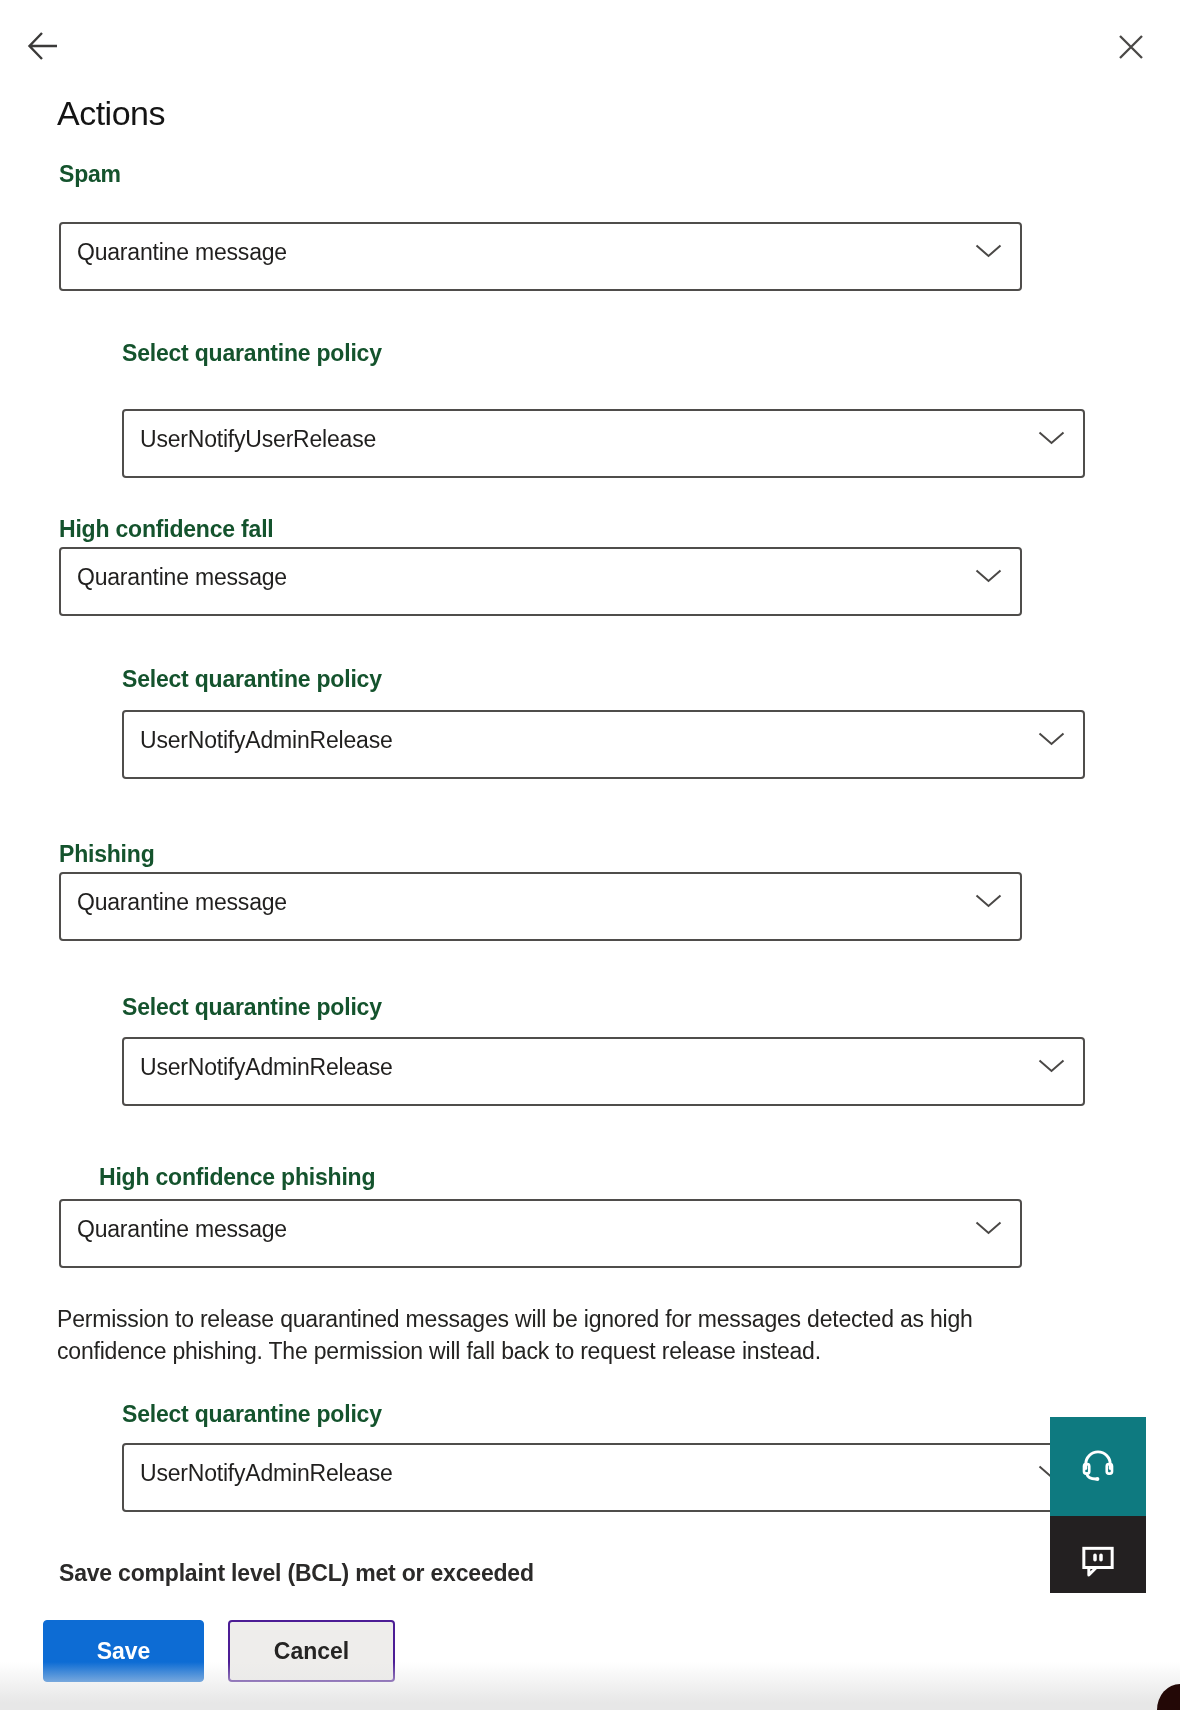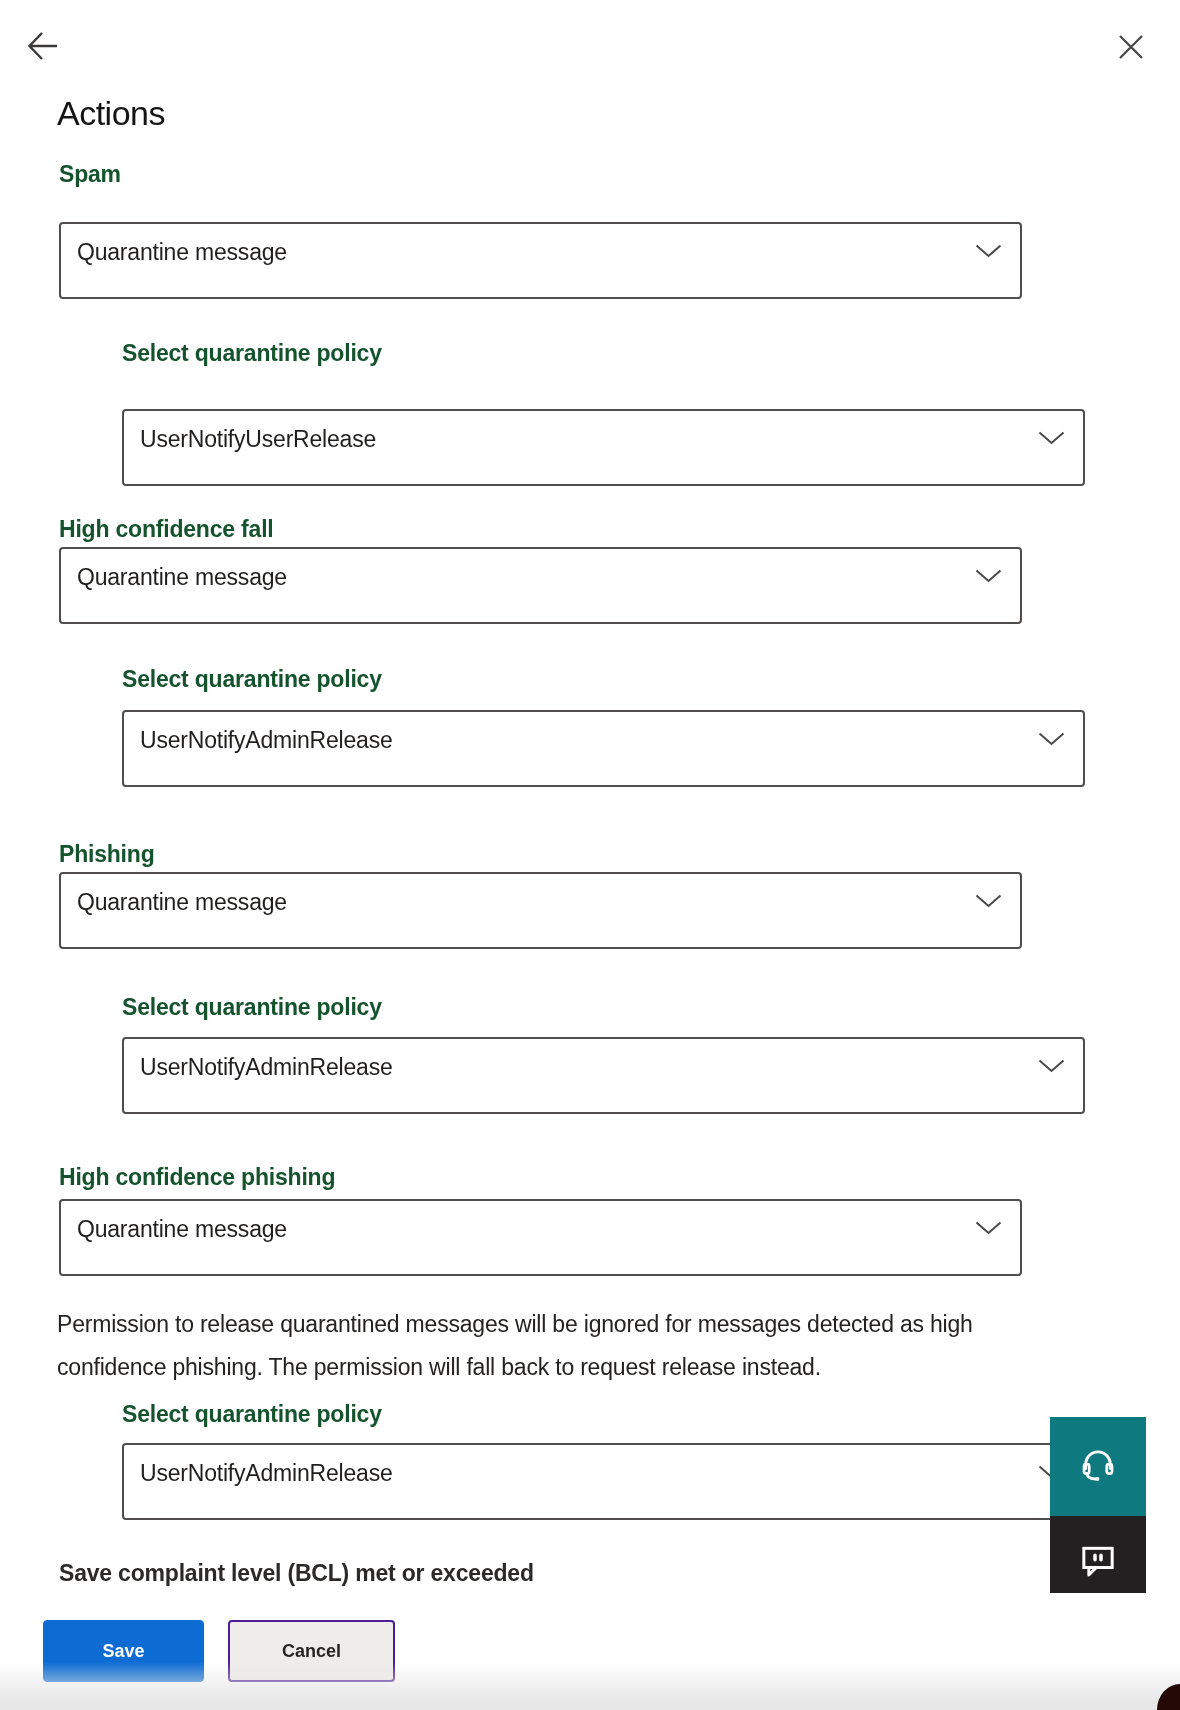--- a/index.html
+++ b/index.html
@@ -20,47 +20,47 @@
   .sec-label{
     position:absolute;left:59px;
     font-size:23px;font-weight:600;color:#14532d;white-space:nowrap;letter-spacing:-0.2px;
   }
   .sec-label.indent{left:122px;}
   
   .dropdown{
     position:absolute;width:925px;height:57px;
     border:2px solid #4f4d4b;border-radius:4px;background:#ffffff;
     display:flex;align-items:center;justify-content:space-between;
-    padding:0 18px 16px 16px;box-sizing:content-box;cursor:pointer;
+    padding:0 18px 8px 16px;box-sizing:content-box;cursor:pointer;
   }
   .dropdown.main{left:59px;}
   .dropdown.indent{left:122px;}
   .dropdown .val{
     font-size:23px;color:#201f1e;letter-spacing:-0.2px;white-space:nowrap;
   }
   .chev{flex:0 0 auto;margin-left:12px;}
   
   .note{
     position:absolute;left:57px;top:1303px;width:975px;
-    font-size:23px;line-height:43px;color:#242321;letter-spacing:-0.2px;
+    font-size:23px;line-height:32px;color:#242321;letter-spacing:-0.2px;
   }
   
   .bcl-label{
     position:absolute;left:59px;top:1560px;
     font-size:23px;font-weight:600;color:#2b2a29;white-space:nowrap;letter-spacing:-0.2px;
   }
   
   .footer{
     position:absolute;left:0;top:1593px;width:1180px;height:117px;
     background:#ffffff;z-index:5;
   }
   .btn{
     position:absolute;top:27px;height:62px;border-radius:4px;
     font-family:"Liberation Sans", sans-serif;
-    font-size:18px;font-weight:600;cursor:pointer;
+    font-size:23px;font-weight:600;cursor:pointer;
     display:flex;align-items:center;justify-content:center;
   }
   .btn-save{left:43px;width:161px;background:#0d6cd4;border:1px solid #0d6cd4;color:#ffffff;}
   .btn-cancel{left:228px;width:167px;background:#eeedeb;border:2px solid #4c1d95;color:#252423;}
   .bottom-fade{
     position:absolute;left:0;top:1662px;width:1180px;height:48px;z-index:6;
     background:linear-gradient(to bottom, rgba(233,233,233,0) 0%, #e7e7e7 85%);
     pointer-events:none;
   }
   .corner-artifact{
@@ -146,21 +146,21 @@
 <div class="sec-label indent" style="top:994px;">Select quarantine policy</div>
 <div class="dropdown indent" style="top:1037px;" role="combobox">
   <span class="val">UserNotifyAdminRelease</span>
   <span class="chev">
     <svg width="27" height="14" viewBox="0 0 27 14" fill="none">
         <path d="M1.5 1.5 L13.5 12 L25.5 1.5" stroke="#4a4846" stroke-width="2" fill="none"></path>
       </svg>
   </span>
 </div>
 
-<div class="sec-label" style="top:1164px;">High confidence phishing</div>
+<div class="sec-label" style="top:1164px;margin-left:40px;">High confidence phishing</div>
 <div class="dropdown main" style="top:1199px;" role="combobox">
   <span class="val">Quarantine message</span>
   <span class="chev">
     <svg width="27" height="14" viewBox="0 0 27 14" fill="none">
         <path d="M1.5 1.5 L13.5 12 L25.5 1.5" stroke="#4a4846" stroke-width="2" fill="none"></path>
       </svg>
   </span>
 </div>
 <div class="note">Permission to release quarantined messages will be ignored for messages detected as high confidence phishing. The permission will fall back to request release instead.</div>
 <div class="sec-label indent" style="top:1401px;">Select quarantine policy</div>

